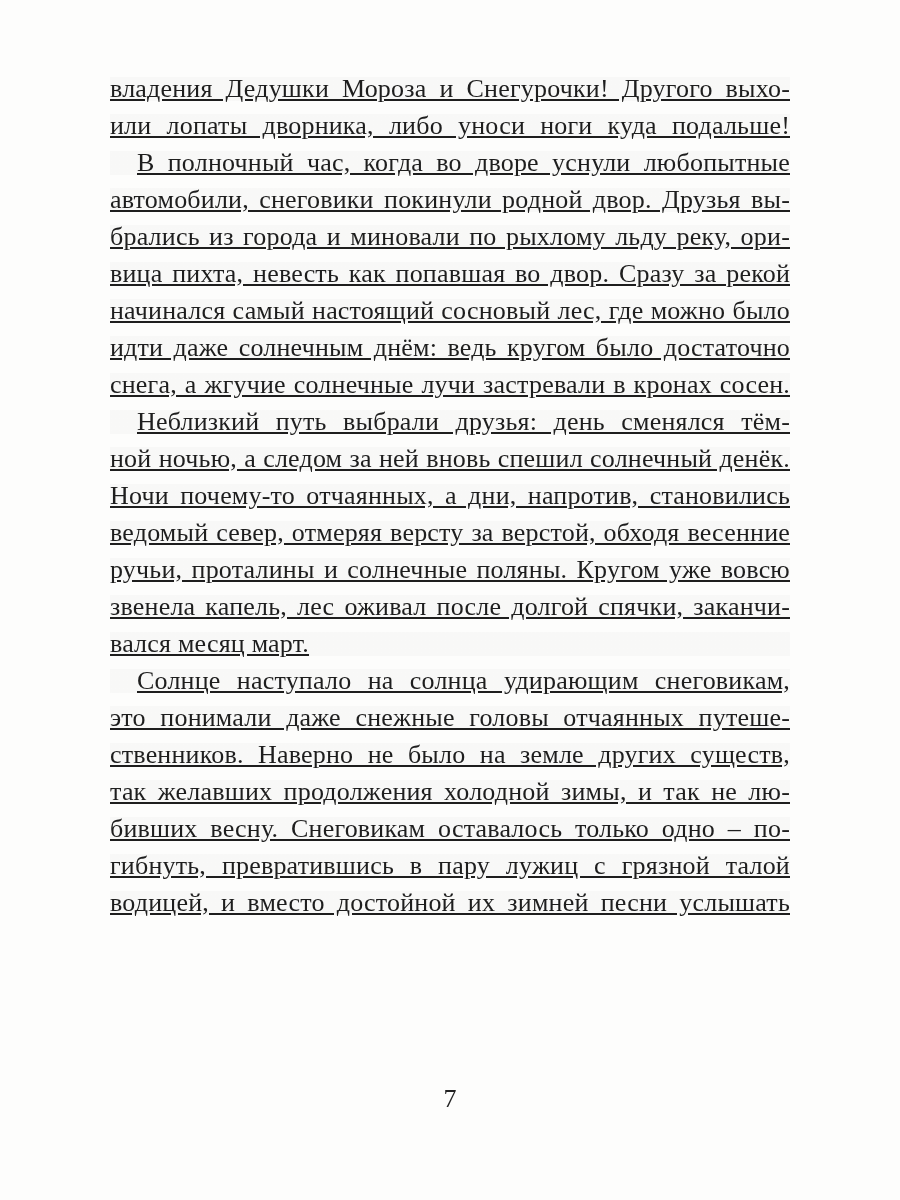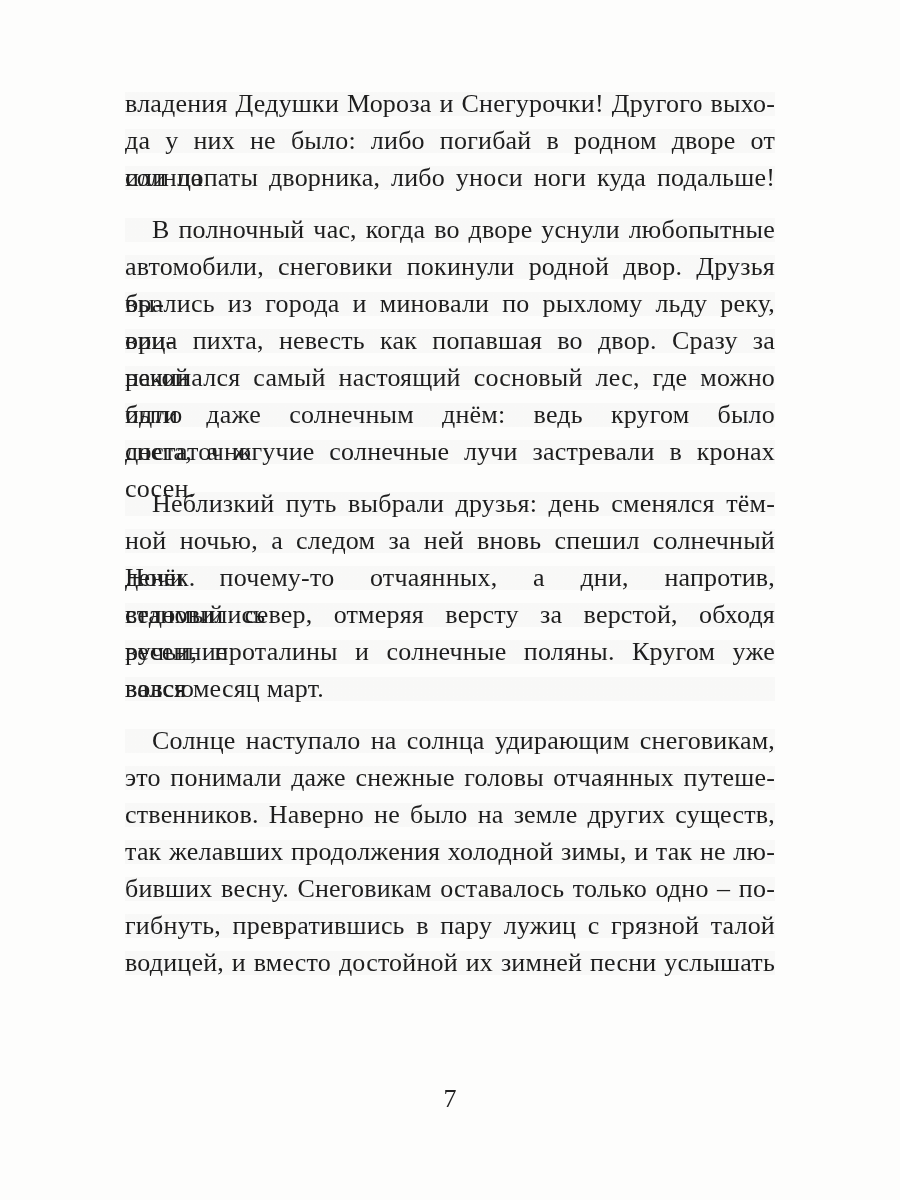--- a/index.html
+++ b/index.html
@@ -20,22 +20,23 @@
     left: 0; top: 0;
     width: 900px; height: 1200px;
   }
   .text-block {
     position: absolute;
     left: 110px;
     top: 70px;
     width: 680px;
   }
   .paragraph {
-    margin: 15px;
+    margin: 0;
     padding: 0;
+    text-decoration: underline;
   }
   .line {
     height: 37px;
     line-height: 37px;
     font-size: 26px;
     letter-spacing: 0.2px;
     text-align: justify;
     text-align-last: justify;
     white-space: normal;
     
@@ -66,40 +67,40 @@
 </style>
 </head>
 <body>
 
 <div class="page">
 
   <div class="text-block">
 
     <div class="paragraph">
       <div class="line">владения Дедушки Мороза и Снегурочки! Другого выхо-</div>
-      <div class="line">да у них не было: либо погибай в родном дворе от солнца</div>
       <div class="line">или лопаты дворника, либо уноси ноги куда подальше!</div>
     </div>
 
     <div class="paragraph">
       <div class="line indent">В полночный час, когда во дворе уснули любопытные</div>
       <div class="line">автомобили, снеговики покинули родной двор. Друзья вы-</div>
       <div class="line">брались из города и миновали по рыхлому льду реку, ори-</div>
       <div class="line">вица пихта, невесть как попавшая во двор. Сразу за рекой</div>
       <div class="line">начинался самый настоящий сосновый лес, где можно было</div>
       <div class="line">идти даже солнечным днём: ведь кругом было достаточно</div>
       <div class="line">снега, а жгучие солнечные лучи застревали в кронах сосен.</div>
     </div>
 
     <div class="paragraph">
       <div class="line indent">Неблизкий путь выбрали друзья: день сменялся тём-</div>
       <div class="line">ной ночью, а следом за ней вновь спешил солнечный денёк.</div>
       <div class="line">Ночи почему-то отчаянных, а дни, напротив, становились</div>
       <div class="line">ведомый север, отмеряя версту за верстой, обходя весенние</div>
       <div class="line">ручьи, проталины и солнечные поляны. Кругом уже вовсю</div>
+      <div class="line">звенела капель, лес оживал после долгой спячки, заканчи-</div>
       <div class="line end">вался месяц март.</div>
     </div>
 
     <div class="paragraph">
       <div class="line indent">Солнце наступало на солнца удирающим снеговикам,</div>
       <div class="line">это понимали даже снежные головы отчаянных путеше-</div>
       <div class="line">ственников. Наверно не было на земле других существ,</div>
       <div class="line">так желавших продолжения холодной зимы, и так не лю-</div>
       <div class="line">бивших весну. Снеговикам оставалось только одно – по-</div>
       <div class="line">гибнуть, превратившись в пару лужиц с грязной талой</div>

